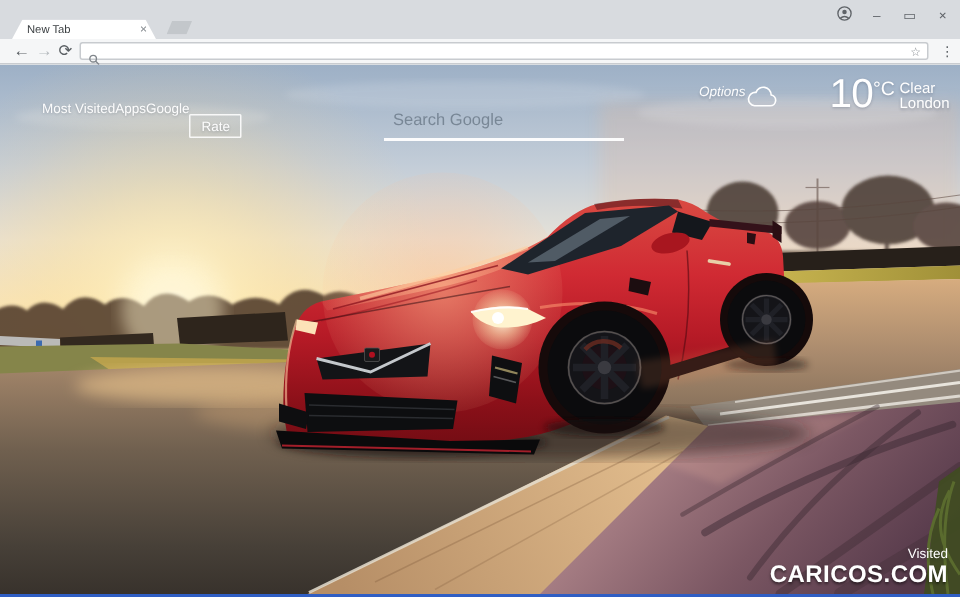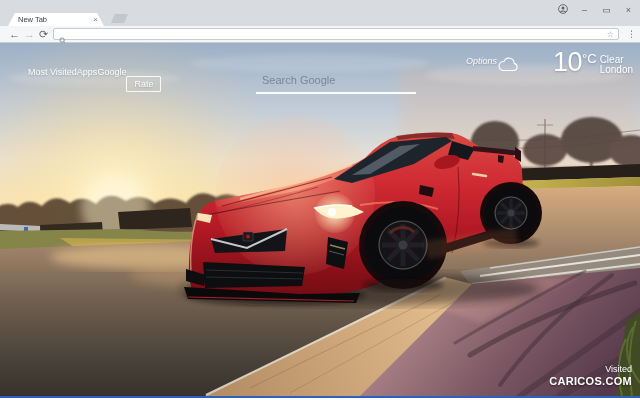--- a/index.html
+++ b/index.html
@@ -48,21 +48,21 @@
   .nt-options { left:466px; top:13px; font-size:9px; opacity:.96;font-style:italic; }
 
   .nt-weather { left:497px; top:4px; display:flex; align-items:flex-start; }
   .w-cloud { margin-top:10px; margin-right:2px; }
   .w-temp { font-size:27px; font-weight:300; line-height:30px; letter-spacing:-.5px;margin-left:32px; }
   .w-unit { font-size:13px; font-weight:300; margin-top:4px; }
   .w-cond { margin-left:3px; margin-top:8px; font-size:10px; line-height:9.5px; }
 
   .nt-footer { right:8px; top:321px; text-align:right; }
   .f-support { font-size:9px; margin-bottom:1px; }
-  .f-brand { font-size:11px; font-weight:bold; letter-spacing:.3px; text-shadow:0 1px 2px rgba(0,0,0,.55); }
+  .f-brand { font-size:16px; font-weight:bold; letter-spacing:.3px; text-shadow:0 1px 2px rgba(0,0,0,.55); }
 
   .bottom-frame { position:absolute; left:0; top:396px; width:640px; height:2px; background:#2f5ec4; }
 </style>
 </head>
 <body>
 
 <div class="window">
 
   <div class="titlebar">
     <div class="tab">

